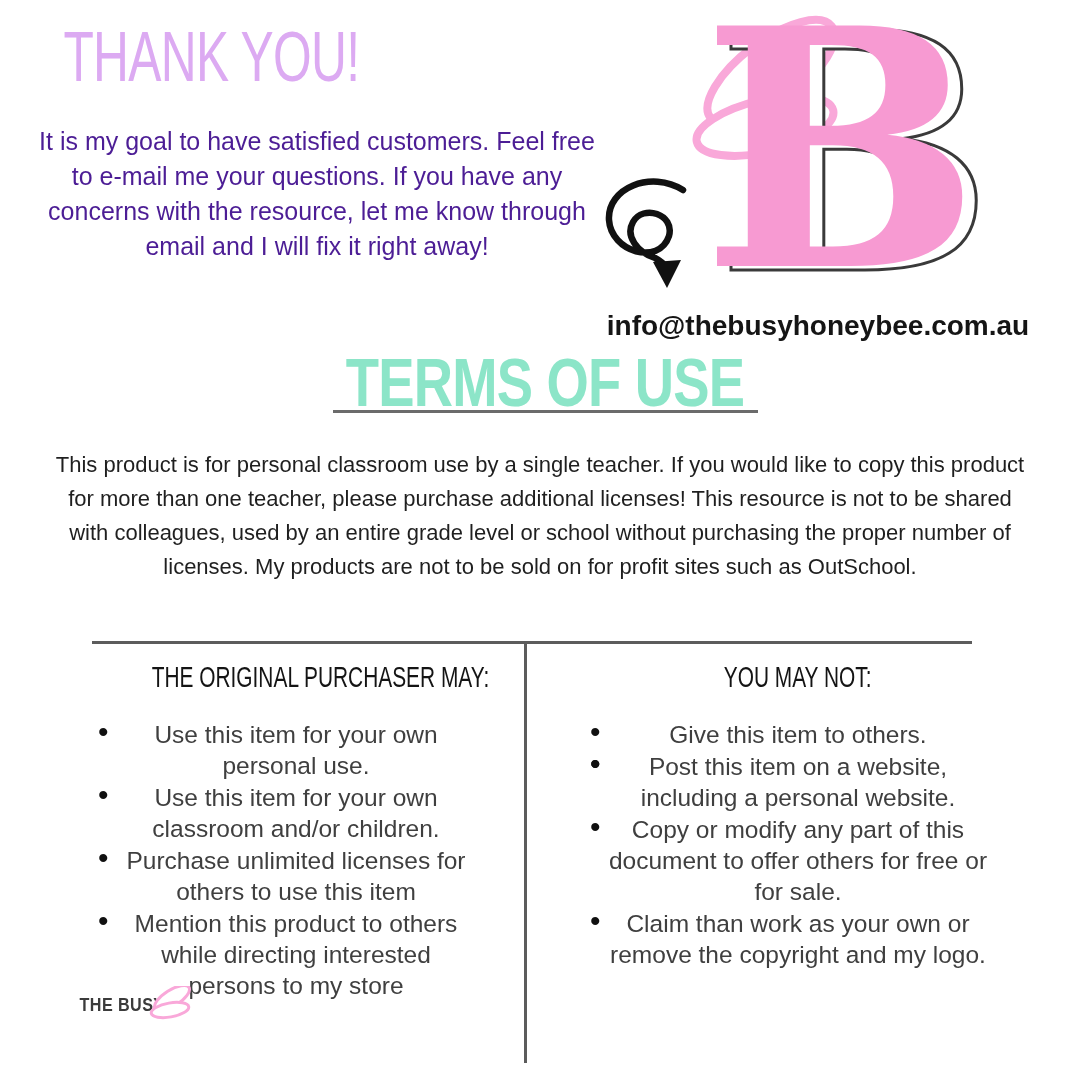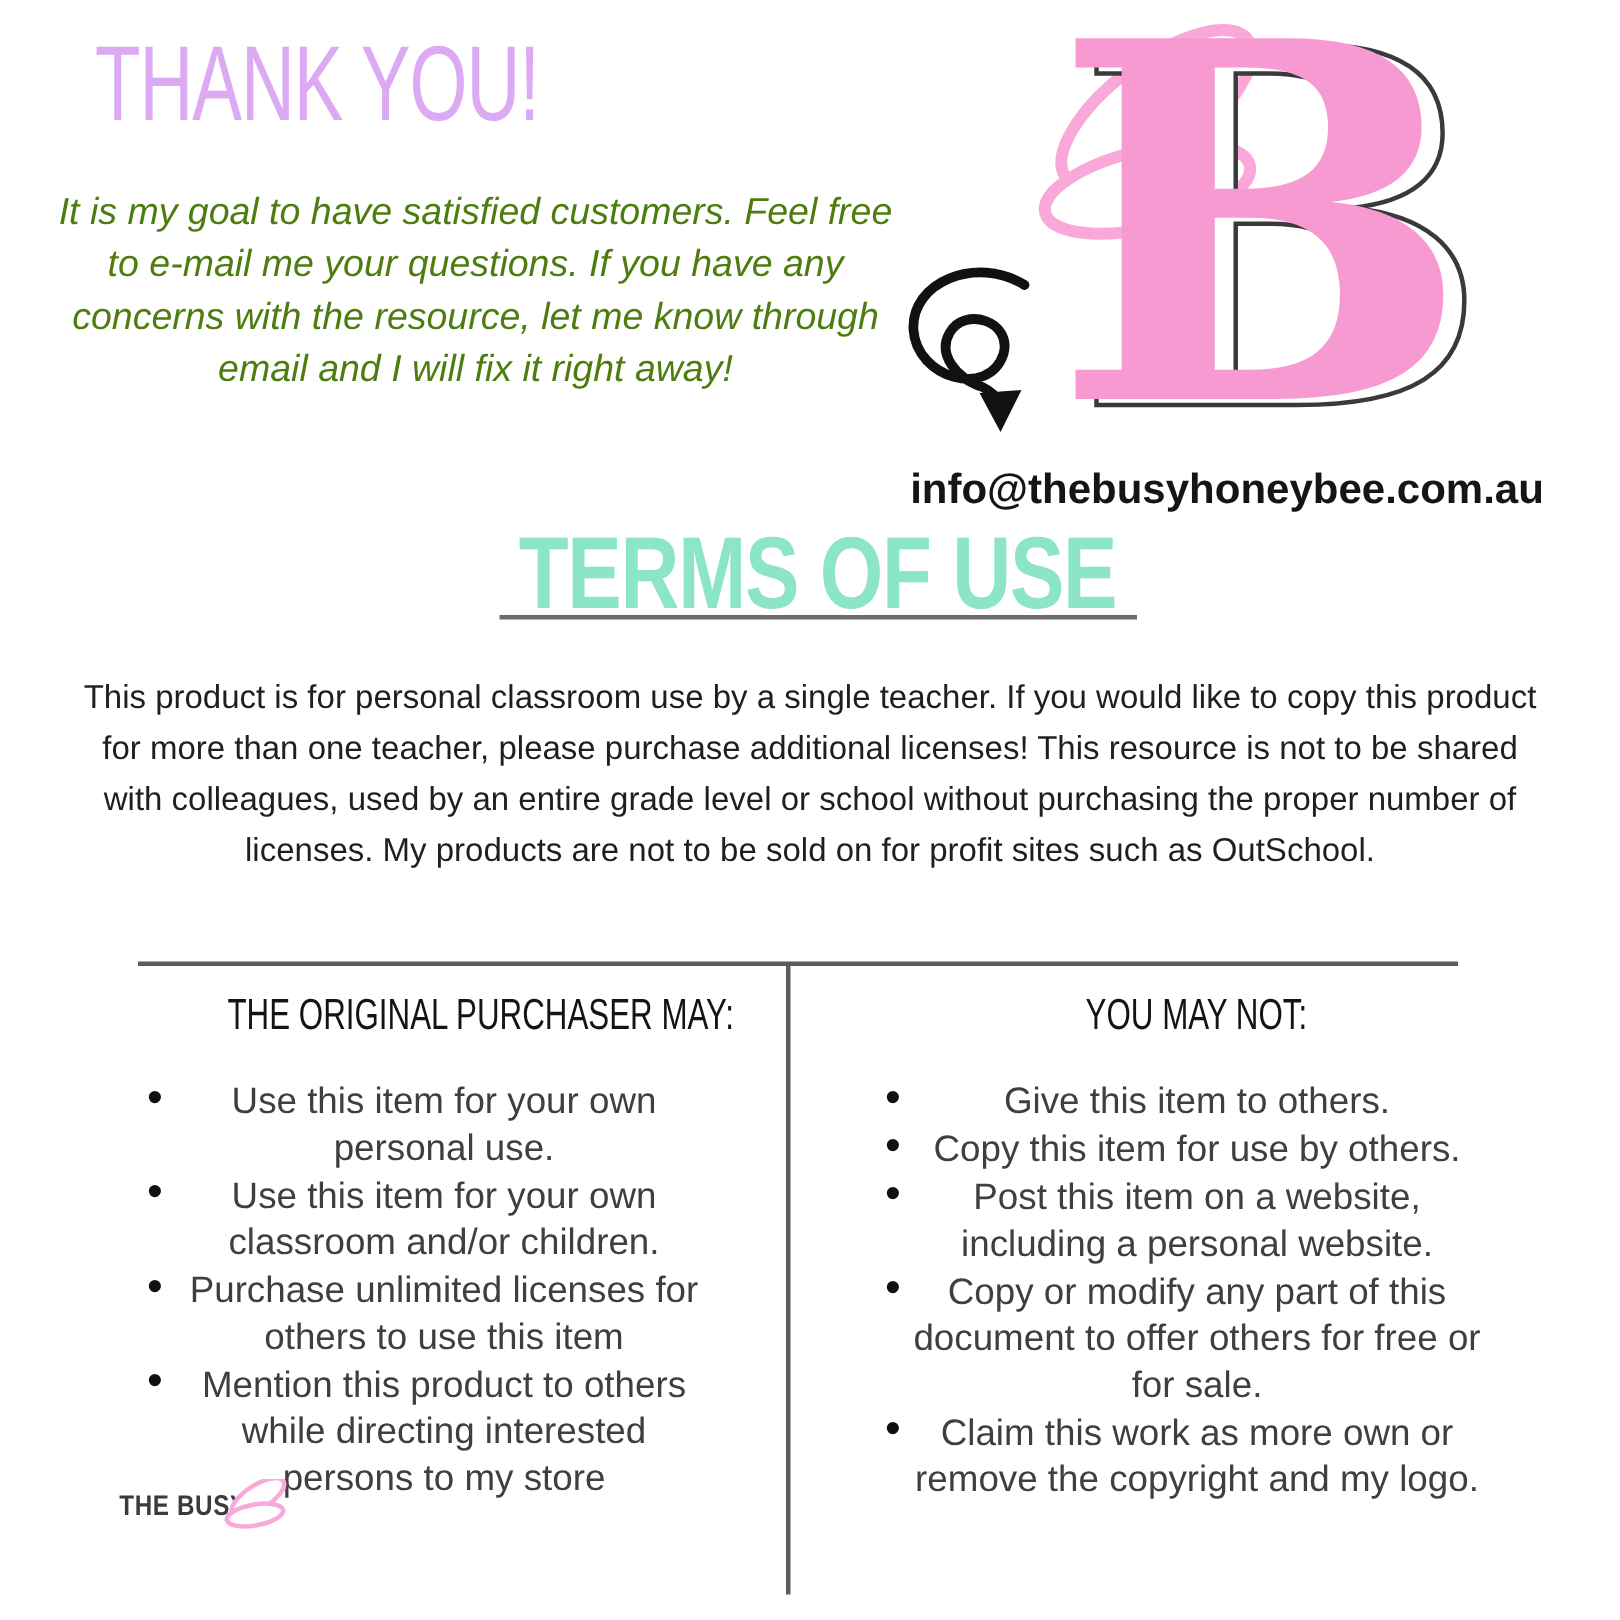--- a/index.html
+++ b/index.html
@@ -8,21 +8,21 @@
     font-family:"Liberation Sans", sans-serif;color:var(--text-dark,#2e2e2e);
   }
   .abs{position:absolute;}
   .condensed{display:inline-block;transform:scaleX(0.72);transform-origin:center;white-space:nowrap;}
 
   
   .thank-title{top:20px;left:0;width:630px;text-align:left;
     font-size:71px;font-weight:400;color:var(--title-purple,#dcaaf2);line-height:1.05;}
   .thank-title .condensed{transform:scaleX(0.70);letter-spacing:-1px;}
   .thank-msg{top:124px;left:26px;width:582px;text-align:center;
-    font-size:25px;line-height:35px;color:#4d7c0f;font-style:italic;}
+    font-size:25px;line-height:35px;color:#4c1d95;}
 
   
   .arrow{left:593px;top:176px;}
 
   
   .blogo{left:683px;top:2px;}
 
   .email{top:310px;left:588px;width:460px;text-align:center;
     font-size:28px;font-weight:800;color:#151515;letter-spacing:0px;}
 
@@ -131,36 +131,35 @@
   </div>
   <ul class="bullets">
 
       <li>
         <span class="dot">•</span>
         <span class="li-text">Give this item to others.</span>
       </li>
 
       <li>
         <span class="dot">•</span>
-        <span class="li-text">Copy this item for use by others.</span>
       </li>
 
       <li>
         <span class="dot">•</span>
         <span class="li-text">Post this item on a website, including a personal website.</span>
       </li>
 
       <li>
         <span class="dot">•</span>
         <span class="li-text">Copy or modify any part of this document to offer others for free or for sale.</span>
       </li>
 
       <li>
         <span class="dot">•</span>
-        <span class="li-text">Claim this work as more own or remove the copyright and my logo.</span>
+        <span class="li-text">Claim than work as your own or remove the copyright and my logo.</span>
       </li>
     </ul>
 </div>
 
 <div class="abs footer-logo">
   <div class="footer-top">
     <span class="condensed" style="transform:scaleX(0.85);">THE BUSY</span>
   </div>
   <div class="footer-wings">
     <svg width="52" height="34" viewBox="0 0 52 34">

